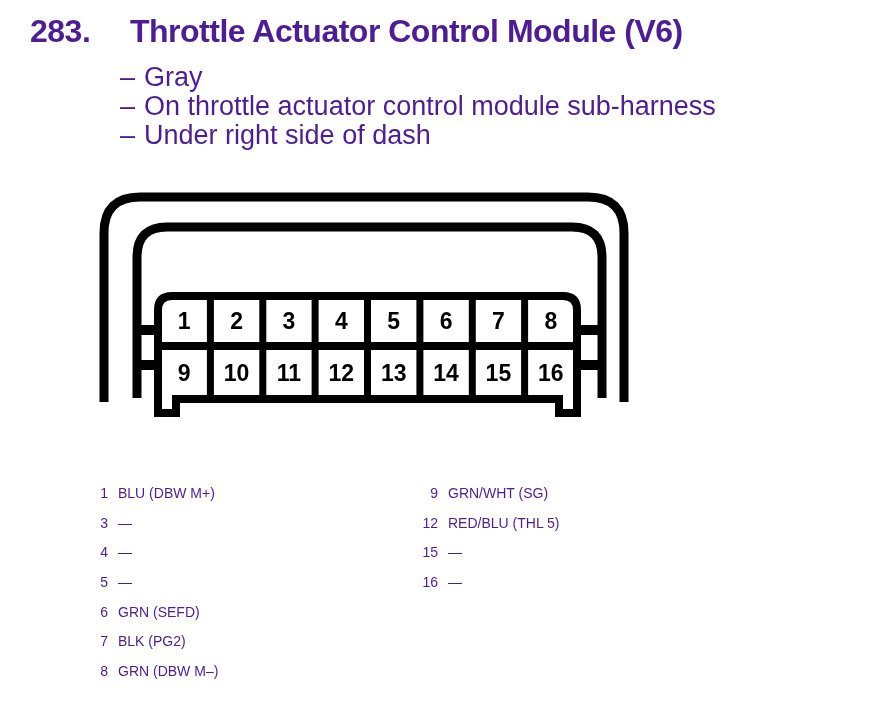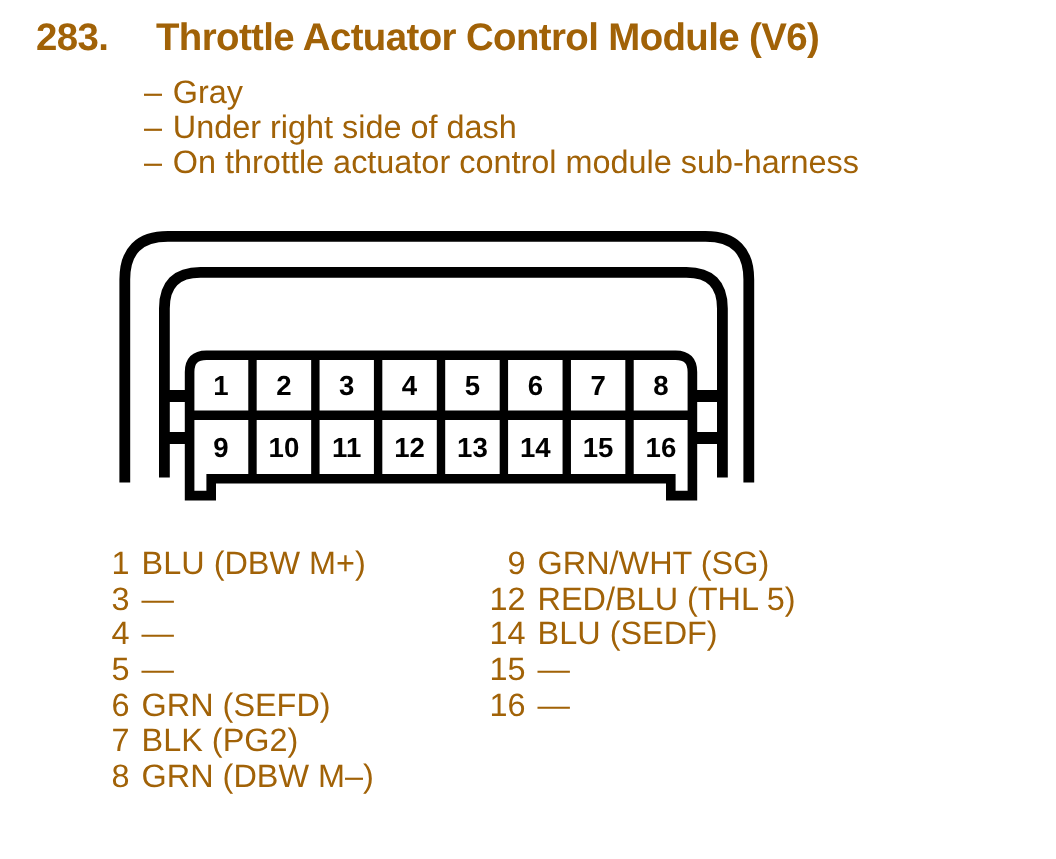--- a/index.html
+++ b/index.html
@@ -1,21 +1,21 @@
 <!DOCTYPE html>
 <html><head>
 <meta charset="utf-8">
 <style>
   html, body { margin: 0; padding: 0; background: #ffffff; }
   .page {
     position: relative;
     width: 880px;
     height: 716px;
     background: #ffffff;
-    color: #a16207;
+    color: #4c1d95;
     font-family: "Liberation Sans", sans-serif;
     overflow: hidden;
   }
   .title-row {
     position: absolute;
     top: 13px;
     left: 30px;
     font-size: 32px;
     font-weight: bold;
     line-height: 36px;
@@ -40,22 +40,22 @@
     height: 450px;
   }
   .cell-num {
     font-family: "Liberation Sans", sans-serif;
     font-size: 23px;
     font-weight: bold;
     fill: #000000;
   }
   .pins {
     position: absolute;
-    top: 455px;
-    font-size: 27px;
+    top: 479px;
+    font-size: 14px;
   }
   .pins-left { left: 76px; }
   .pins-right { left: 404px; }
   .pin-row { height: 29.65px; line-height: 29.65px; white-space: nowrap; }
   .pins-left .pin-num { display: inline-block; width: 32px; text-align: right; }
   .pins-right .pin-num { display: inline-block; width: 34px; text-align: right; }
   .pin-label { margin-left: 10px; }
 </style>
 </head>
 <body>
@@ -64,24 +64,24 @@
 
   <div class="title-row">
     <span class="title-num">283.</span><span>Throttle Actuator Control Module (V6)</span>
   </div>
 
   <div class="notes">
     <div class="note-line">
       <span>–</span><span class="note-text">Gray</span>
     </div>
     <div class="note-line">
-      <span>–</span><span class="note-text">Under right side of dash</span>
+      <span>–</span><span class="note-text">On throttle actuator control module sub-harness</span>
     </div>
     <div class="note-line">
-      <span>–</span><span class="note-text">On throttle actuator control module sub-harness</span>
+      <span>–</span><span class="note-text">Under right side of dash</span>
     </div>
   </div>
 
   <svg class="connector-svg" viewBox="0 0 880 450">
 
     <path d="M 104 402 L 104 233 Q 104 197 140 197 L 588 197 Q 624 197 624 233 L 624 402" fill="none" stroke="#000000" stroke-width="9"></path>
 
     <path d="M 137 398 L 137 257 Q 137 227 167 227 L 572 227 Q 602 227 602 257 L 602 398" fill="none" stroke="#000000" stroke-width="9"></path>
 
     <path d="M 134 330 L 162 330" stroke="#000000" stroke-width="10"></path>
@@ -126,18 +126,17 @@
     <div class="pin-row"><span class="pin-num">4</span><span class="pin-label">—</span></div>
     <div class="pin-row"><span class="pin-num">5</span><span class="pin-label">—</span></div>
     <div class="pin-row"><span class="pin-num">6</span><span class="pin-label">GRN (SEFD)</span></div>
     <div class="pin-row"><span class="pin-num">7</span><span class="pin-label">BLK (PG2)</span></div>
     <div class="pin-row"><span class="pin-num">8</span><span class="pin-label">GRN (DBW M–)</span></div>
   </div>
 
   <div class="pins pins-right">
     <div class="pin-row"><span class="pin-num">9</span><span class="pin-label">GRN/WHT (SG)</span></div>
     <div class="pin-row"><span class="pin-num">12</span><span class="pin-label">RED/BLU (THL 5)</span></div>
-    <div class="pin-row"><span class="pin-num">14</span><span class="pin-label">BLU (SEDF)</span></div>
     <div class="pin-row"><span class="pin-num">15</span><span class="pin-label">—</span></div>
     <div class="pin-row"><span class="pin-num">16</span><span class="pin-label">—</span></div>
   </div>
 
 </div>
 
 </body></html>

